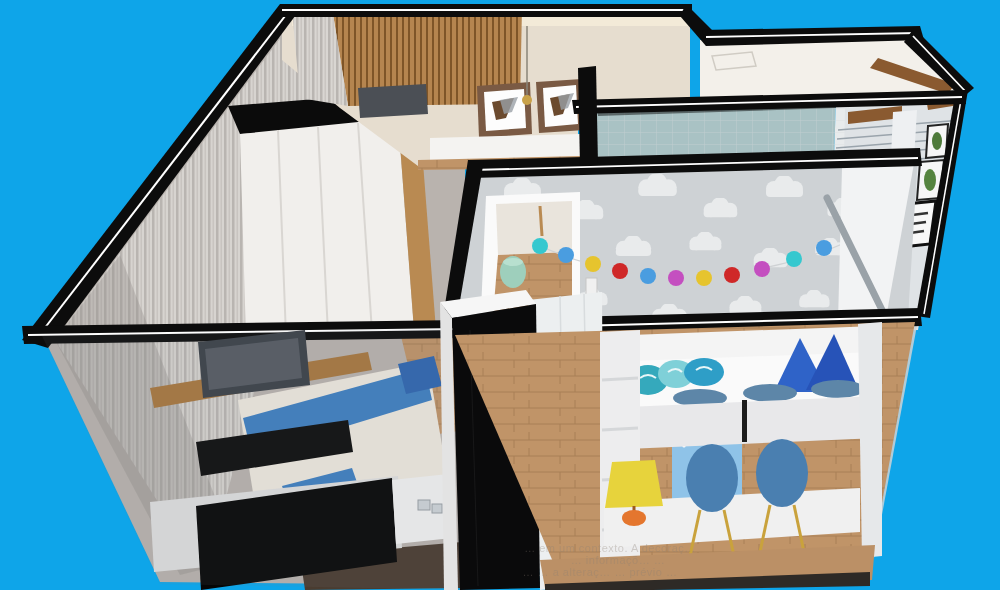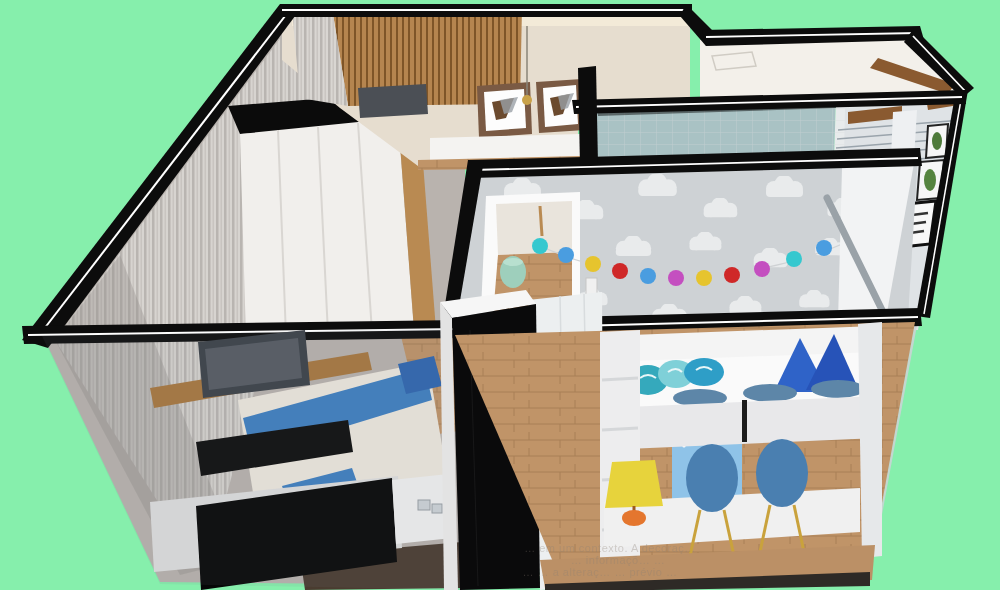--- a/index.html
+++ b/index.html
@@ -1,16 +1,16 @@
 <!DOCTYPE html>
 <html><head>
 <meta charset="utf-8">
 <style>
   html,body{margin:0;padding:0;background:#ffffff;}
-  .stage{position:relative;width:1000px;height:590px;overflow:hidden;background:#86efac;
+  .stage{position:relative;width:1000px;height:590px;overflow:hidden;background:#0ea5e9;
          font-family:"Liberation Sans", sans-serif;}
   svg{position:absolute;left:0;top:0;}
   text.watermark{font-size:11px;fill:#8a7f74;opacity:.32;letter-spacing:.5px;}
 </style>
 </head>
 <body>
 
 <div class="stage">
 <svg width="1000" height="590" viewBox="0 0 1000 590">
   <defs>

